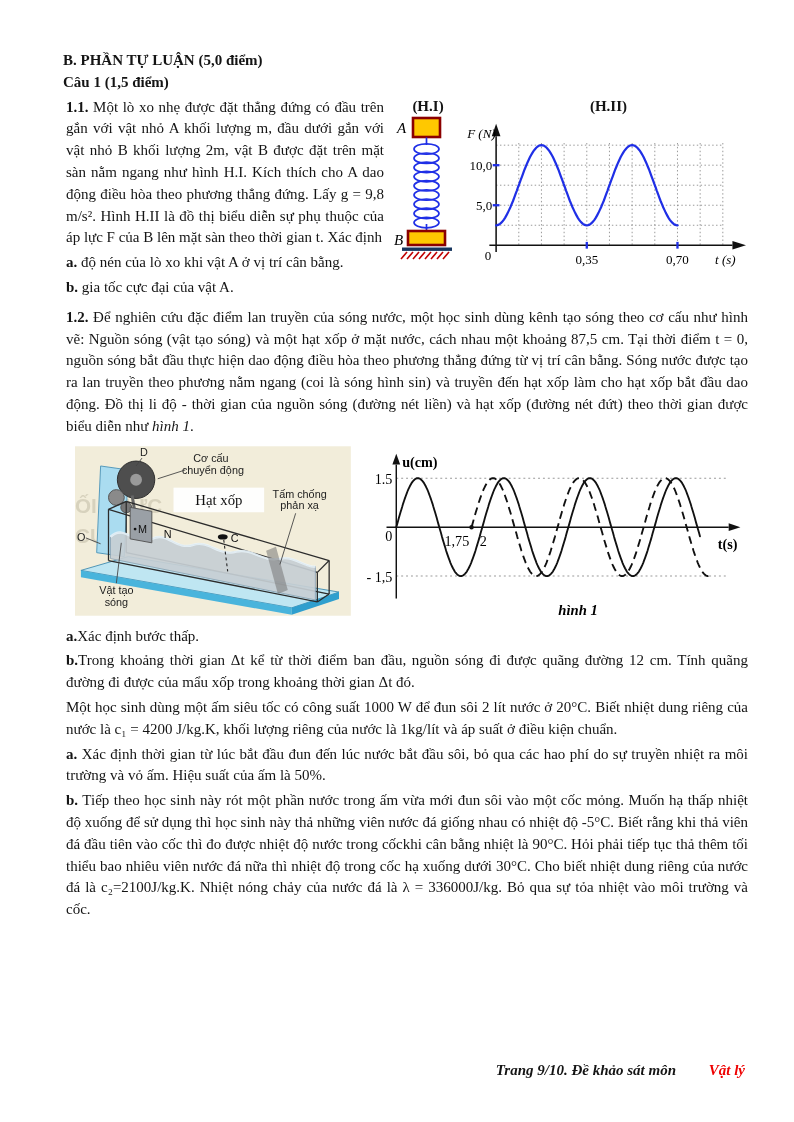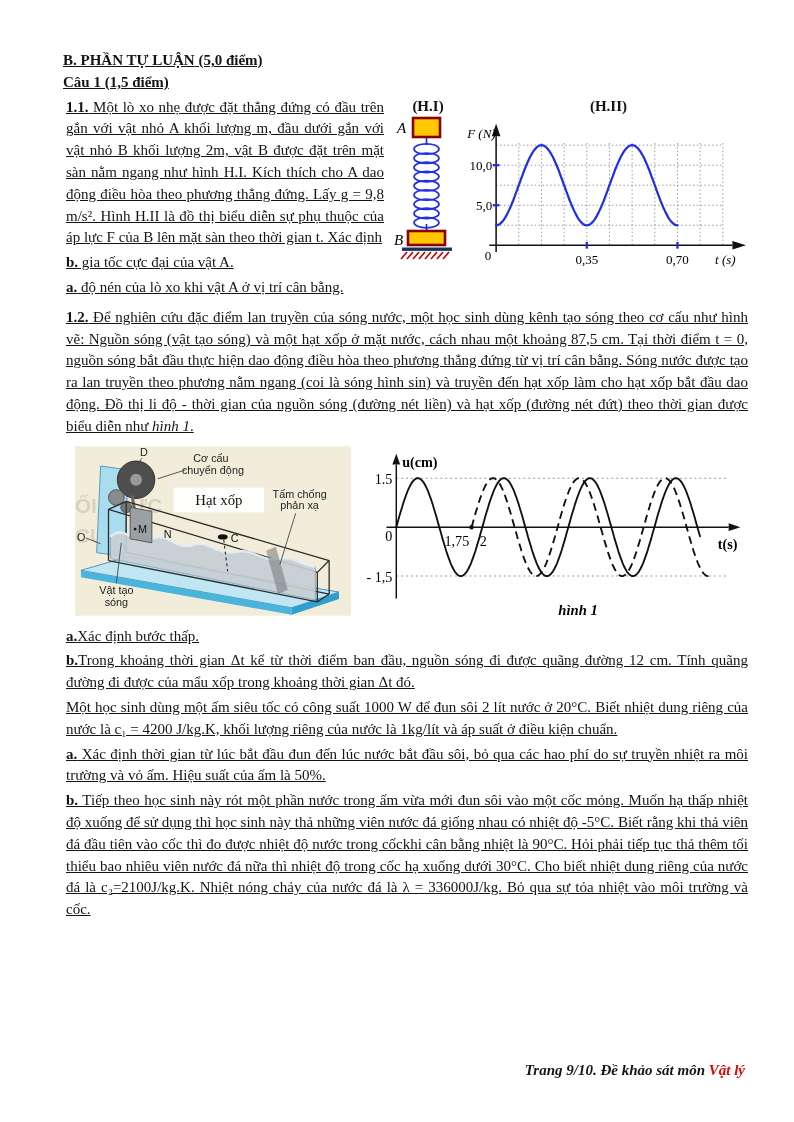--- a/index.html
+++ b/index.html
@@ -1,18 +1,18 @@
 <!DOCTYPE html>
 <html><head>
 <meta charset="utf-8">
 <style>
   html,body{margin:0;padding:0;background:#ffffff;}
   .page{position:relative;width:794px;height:1122px;background:#fff;overflow:hidden;
         font-family:"Liberation Serif",serif;font-size:15px;color:#141414;}
-  .content{position:absolute;left:63px;top:50px;width:688px;text-decoration:underline;}
+  .content{position:absolute;left:63px;top:50px;width:688px;}
   .para{margin:3px;text-align:justify;line-height:21.8px;}
   .tight{text-align:left;}
   b.lead{font-weight:bold;}
   .q-title{font-weight:bold;line-height:21.8px;}
   .figbox{float:right;width:359px;height:190px;margin:0 0 2px 8px;display:flex;gap:2px;}
   .fig-col{display:flex;flex-direction:column;align-items:center;}
   .fig-label{font-weight:bold;line-height:19px;height:19px;}
   .figrow{display:flex;gap:14px;margin:7px 0 2px 12px;align-items:flex-start;}
   .footer{position:absolute;left:63px;top:1062px;width:682px;text-align:right;
           font-weight:bold;font-style:italic;}
@@ -100,22 +100,22 @@
             <text x="27" y="56" font-size="13.5" text-anchor="end">10,0</text>
             <text x="27" y="97" font-size="13.5" text-anchor="end">5,0</text>
             <text x="26" y="149" font-size="13.5" text-anchor="end">0</text>
             <text x="125" y="153" font-size="13.5" text-anchor="middle">0,35</text>
             <text x="219" y="153" font-size="13.5" text-anchor="middle">0,70</text>
             <text x="258" y="153" font-size="13.5" font-style="italic">t (s)</text>
           </svg>
         </div>
       </div>
       <p class="para"><b class="lead">1.1.</b><span> Một lò xo nhẹ được đặt thẳng đứng có đầu trên gắn với vật nhỏ A khối lượng m, đầu dưới gắn với vật nhỏ B khối lượng 2m, vật B được đặt trên mặt sàn nằm ngang như hình H.I. Kích thích cho A dao động điều hòa theo phương thẳng đứng. Lấy g = 9,8 m/s². Hình H.II là đồ thị biểu diễn sự phụ thuộc của áp lực F của B lên mặt sàn theo thời gian t. Xác định</span></p>
+      <p class="para tight"><b class="lead">a.</b><span> độ nén của lò xo khi vật A ở vị trí cân bằng.</span></p>
       <p class="para tight"><b class="lead">b.</b><span> gia tốc cực đại của vật A.</span></p>
-      <p class="para tight"><b class="lead">a.</b><span> độ nén của lò xo khi vật A ở vị trí cân bằng.</span></p>
       <div class="clr"></div>
     </div>
 
     <p class="para" style="margin-top:5px;"><b class="lead">1.2.</b><span> Để nghiên cứu đặc điểm lan truyền của sóng nước, một học sinh dùng kênh tạo sóng theo cơ cấu như hình vẽ: Nguồn sóng (vật tạo sóng) và một hạt xốp ở mặt nước, cách nhau một khoảng 87,5 cm. Tại thời điểm t = 0, nguồn sóng bắt đầu thực hiện dao động điều hòa theo phương thẳng đứng từ vị trí cân bằng. Sóng nước được tạo ra lan truyền theo phương nằm ngang (coi là sóng hình sin) và truyền đến hạt xốp làm cho hạt xốp bắt đầu dao động. Đồ thị li độ - thời gian của nguồn sóng (đường nét liền) và hạt xốp (đường nét đứt) theo thời gian được biểu diễn như </span><i>hình 1</i><span>.</span></p>
 
     <div class="figrow">
       <svg width="280" height="172" viewBox="0 0 280 172">
         <rect x="0" y="0" width="280" height="172" fill="#f2edda"></rect>
         <text class="sans" x="0" y="68" font-size="21" font-weight="bold" fill="#cfc9b4" opacity="0.75">ỐI THỨC</text>
         <text class="sans" x="0" y="98" font-size="21" font-weight="bold" fill="#cfc9b4" opacity="0.75">CU</text>
@@ -198,14 +198,14 @@
     </div>
 
     <p class="para tight"><b class="lead">a.</b><span>Xác định bước thấp.</span></p>
     <p class="para"><b class="lead">b.</b><span>Trong khoảng thời gian Δt kể từ thời điểm ban đầu, nguồn sóng đi được quãng đường 12 cm. Tính quãng đường đi được của mẩu xốp trong khoảng thời gian Δt đó.</span></p>
 
     <p class="para">Một học sinh dùng một ấm siêu tốc có công suất 1000 W để đun sôi 2 lít nước ở 20°C. Biết nhiệt dung riêng của nước là c₁ = 4200 J/kg.K, khối lượng riêng của nước là 1kg/lít và áp suất ở điều kiện chuẩn.</p>
     <p class="para"><b class="lead">a.</b><span> Xác định thời gian từ lúc bắt đầu đun đến lúc nước bắt đầu sôi, bỏ qua các hao phí do sự truyền nhiệt ra môi trường và vỏ ấm. Hiệu suất của ấm là 50%.</span></p>
     <p class="para"><b class="lead">b.</b><span> Tiếp theo học sinh này rót một phần nước trong ấm vừa mới đun sôi vào một cốc mỏng. Muốn hạ thấp nhiệt độ xuống để sử dụng thì học sinh này thả những viên nước đá giống nhau có nhiệt độ -5°C. Biết rằng khi thả viên đá đầu tiên vào cốc thì đo được nhiệt độ nước trong cốckhi cân bằng nhiệt là 90°C. Hỏi phải tiếp tục thả thêm tối thiểu bao nhiêu viên nước đá nữa thì nhiệt độ trong cốc hạ xuống dưới 30°C. Cho biết nhiệt dung riêng của nước đá là c₂=2100J/kg.K. Nhiệt nóng chảy của nước đá là λ = 336000J/kg. Bỏ qua sự tỏa nhiệt vào môi trường và cốc.</span></p>
   </div>
 
-  <div class="footer"><span>Trang 9/10. Đề khảo sát môn </span><span style="color: rgb(238, 0, 0);">Vật lý</span></div>
+  <div class="footer"><span>Trang 9/10. Đề khảo sát môn </span><span style="color: rgb(238, 0, 0); margin-left: 29px;">Vật lý</span></div>
 </div>
 
 </body></html>

